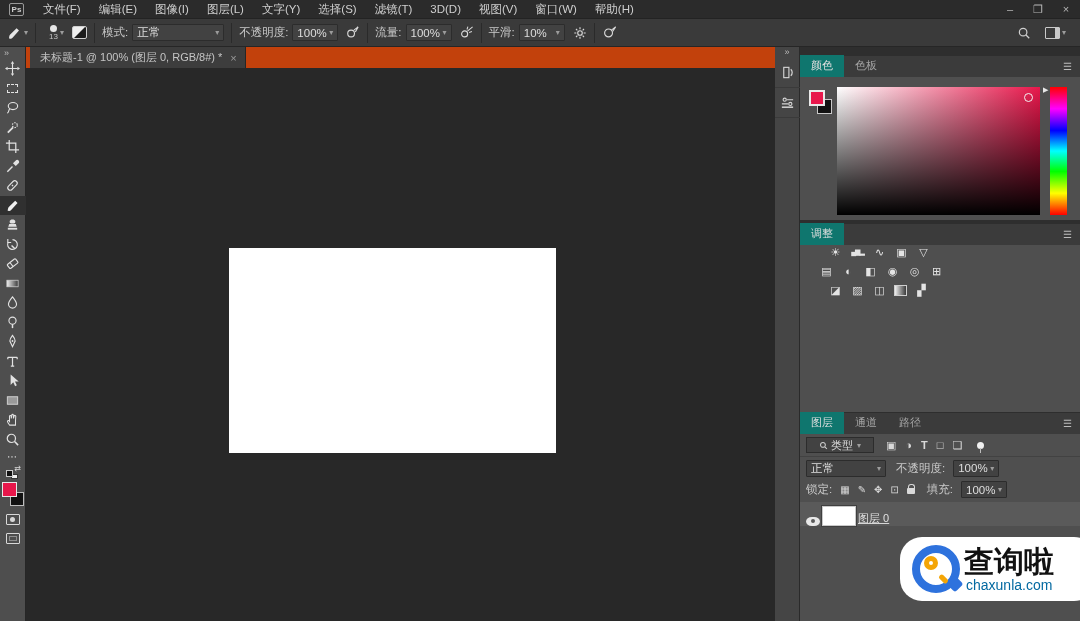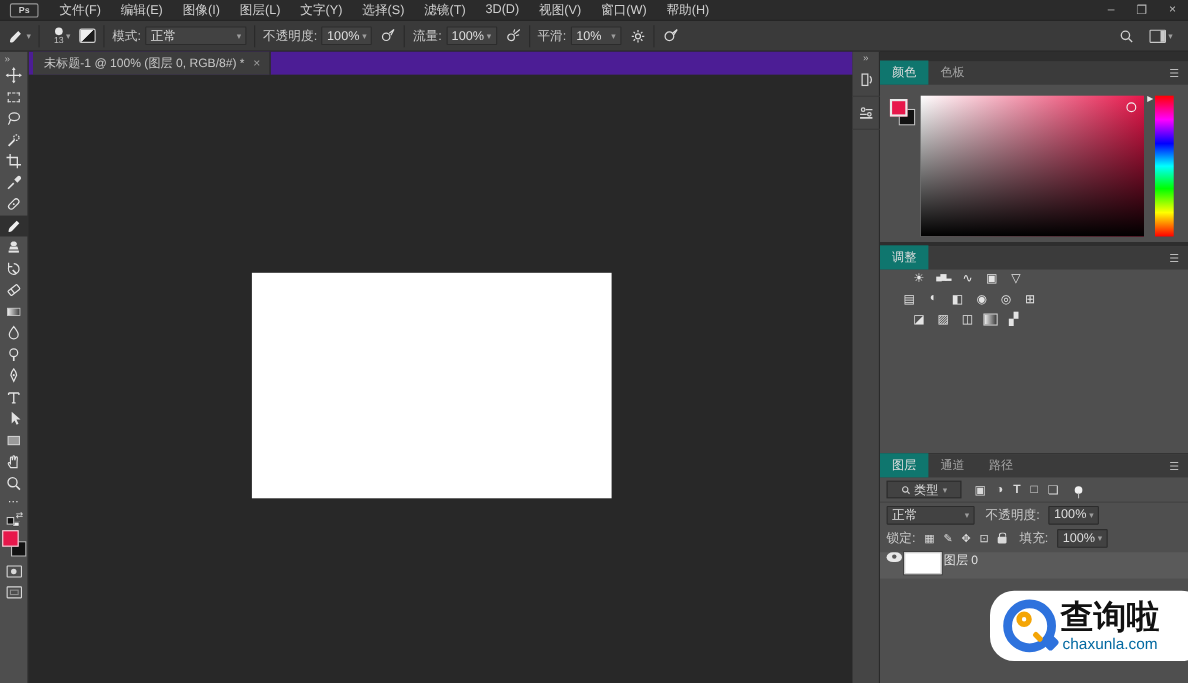--- a/index.html
+++ b/index.html
@@ -5,21 +5,21 @@
   * { margin:0; padding:0; box-sizing:border-box; }
   html,body { background:#222; }
   #app{
     position:relative; width:1080px; height:621px; overflow:hidden;
     background:#2e2e2e; font-family:"Liberation Sans",sans-serif;
     color:#d6d6d6; font-size:12px; -webkit-font-smoothing:antialiased;
   }
   
   .menubar{position:absolute;left:0;top:0;width:1080px;height:19px;background:#2b2b2b;
     display:flex;align-items:center;gap:0;border-bottom:1px solid #232323;}
-  .ps-logo{width:26px;height:13px;margin:0 10px 0 9px;border:1px solid #9a9a9a;border-radius:2px;
+  .ps-logo{width:15px;height:13px;margin:0 10px 0 9px;border:1px solid #9a9a9a;border-radius:2px;
     color:#cfcfcf;font-size:8px;display:flex;align-items:center;justify-content:center;font-weight:bold;}
   .menu-item{padding:0 9px;height:19px;display:flex;align-items:center;color:#cfcfcf;font-size:11.5px;cursor:default;}
   .win-controls{margin-left:auto;display:flex;align-items:center;height:19px;}
   .win-btn{width:28px;height:19px;display:flex;align-items:center;justify-content:center;color:#b5b5b5;font-size:11px;}
   
   .optionsbar{position:absolute;left:0;top:19px;width:1080px;height:28px;background:#3a3a3a;
     border-bottom:1px solid #262626;display:flex;align-items:center;padding-left:6px;}
   .sep{width:1px;height:20px;background:#2a2a2a;margin:0 7px;flex:none;}
   .ob-ico{display:flex;align-items:center;justify-content:center;color:#dedede;flex:none;}
   .chev{color:#9c9c9c;font-size:8px;margin-left:2px;}
@@ -30,21 +30,21 @@
     background:linear-gradient(135deg,#efefef 49%,#1c1c1c 51%);margin-left:8px;}
   .ob-label{color:#c9c9c9;font-size:11.5px;margin-right:4px;flex:none;}
   .dropdown{height:17px;background:#424242;border:1px solid #2c2c2c;border-radius:1px;
     display:flex;align-items:center;justify-content:space-between;padding:0 4px;color:#dedede;font-size:11.5px;flex:none;}
   .dd-mode{width:92px;} .dd-num{width:46px;}
   .gear-ico,.search-ico{color:#d8d8d8;}
   .ws-ico{width:15px;height:12px;border:1px solid #c9c9c9;border-radius:1px;position:relative;}
   .ws-ico::after{content:"";position:absolute;right:0;top:0;width:4px;height:100%;background:#c9c9c9;}
   .ob-right{margin-left:auto;display:flex;align-items:center;gap:14px;padding-right:14px;}
   
-  .tabstrip{position:absolute;left:26px;top:47px;width:749px;height:21px;background:#4c1d95;display:flex;align-items:flex-end;}
+  .tabstrip{position:absolute;left:26px;top:47px;width:749px;height:21px;background:#c2410c;display:flex;align-items:flex-end;}
   .doc-tab{height:21px;background:#3d3d3d;display:flex;align-items:center;gap:8px;
     padding:0 8px 0 10px;margin-left:4px;font-size:11px;color:#c5c5c5;border-right:1px solid #262626;}
   .doc-close{color:#9a9a9a;font-size:11px;}
   
   .toolbar{position:absolute;left:0;top:47px;width:26px;height:574px;background:#4e4e4e;
     display:flex;flex-direction:column;align-items:center;border-right:1px solid #262626;}
   .tb-expand{height:12px;color:#bdbdbd;font-size:9px;line-height:12px;align-self:flex-start;padding-left:4px;}
   .tool{width:26px;height:19.5px;display:flex;align-items:center;justify-content:center;color:#e2e2e2;flex:none;}
   .tool.selected{background:#303030;}
   .tool svg{display:block;}
@@ -99,21 +99,21 @@
   .lr-filter{height:23px;border-bottom:1px solid #424242;}
   .lr-search{width:68px;height:16px;background:#424242;border:1px solid #2c2c2c;display:flex;align-items:center;gap:3px;padding:0 12px;font-size:11px;color:#dcdcdc;}
   .lr-ficons{display:flex;gap:9px;margin-left:8px;color:#d9d9d9;font-size:11px;align-items:center;}
   .pin{width:7px;height:7px;background:#f0f0f0;border-radius:50%;position:relative;margin-left:6px;}
   .pin::after{content:"";position:absolute;left:3px;top:6px;width:1px;height:5px;background:#bdbdbd;}
   .lr-blend{height:22px;}
   .lr-lock{height:21px;}
   .lock-icons{display:flex;gap:8px;align-items:center;color:#d9d9d9;font-size:10px;}
   .padlock{width:8px;height:6px;background:#d9d9d9;border-radius:1px;position:relative;margin-top:3px;}
   .padlock::before{content:"";position:absolute;left:1.5px;top:-4px;width:5px;height:4px;border:1.2px solid #d9d9d9;border-bottom:none;border-radius:3px 3px 0 0;}
-  .layer-row{height:24px;background:#5a5a5a;display:flex;align-items:flex-start;gap:2px;padding:0 6px;margin-top:2px;}
+  .layer-row{height:24px;background:#5a5a5a;display:flex;align-items:flex-end;gap:2px;padding:0 6px;margin-top:2px;text-decoration:underline;}
   .eye{width:14px;height:9px;position:relative;}
   .eye::before{content:"";position:absolute;inset:0;background:#e8e8e8;border-radius:50%/60%;}
   .eye::after{content:"";position:absolute;left:5px;top:2px;width:4px;height:4px;background:#5a5a5a;border-radius:50%;}
   .layer-thumb{width:34px;height:20px;background:#fff;border:1px solid #c9c9c9;box-shadow:0 0 0 1px #3f3f3f;}
   .layer-name{font-size:11px;color:#e0e0e0;}
   
   .watermark{position:absolute;left:900px;top:537px;width:196px;height:64px;background:#fff;border-radius:22px;
     display:flex;align-items:center;padding-left:12px;}
   .wm-logo{position:relative;width:48px;height:48px;flex:none;}
   .wm-ring{position:absolute;inset:0;border:8px solid #2e72dd;border-radius:50%;}

